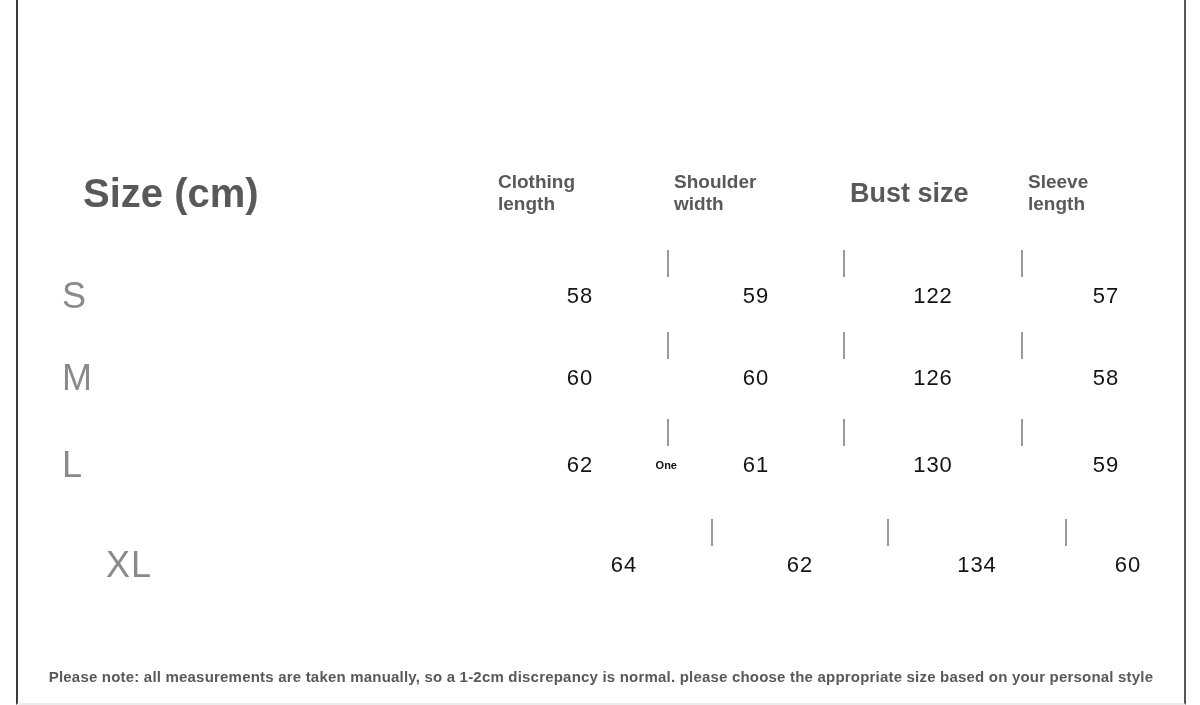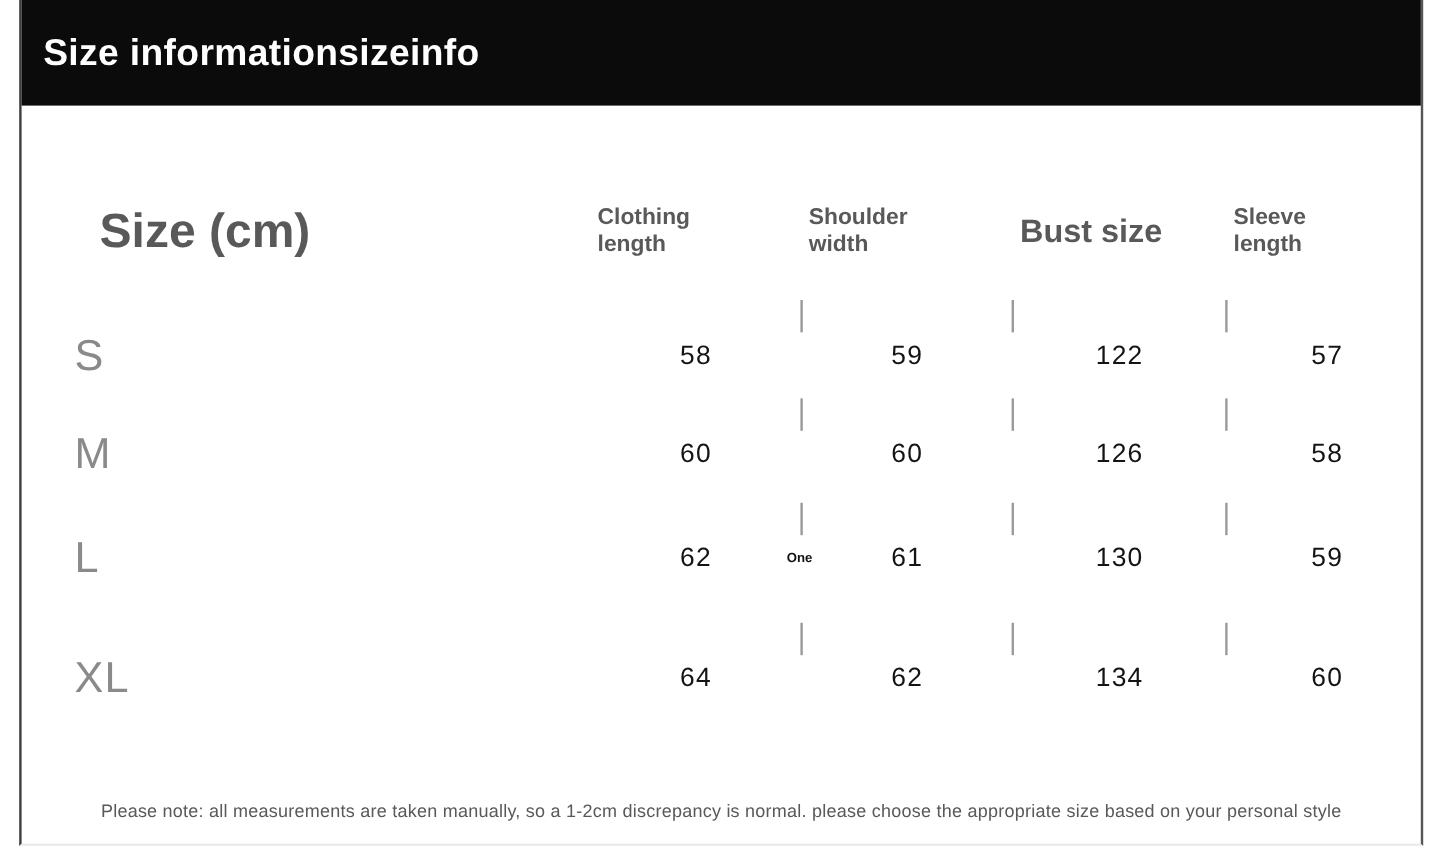--- a/index.html
+++ b/index.html
@@ -13,45 +13,42 @@
                 background:#0b0b0b; display:flex; align-items:center; padding-left:18px; }
   .header-title { color:#ffffff; font-size:31px; font-weight:bold; letter-spacing:0.3px; }
 
   .grid-row { position:absolute; left:0; right:0; display:grid;
               grid-template-columns:480px 164px 12px 164px 12px 166px 12px 1fr;
               align-items:center; }
   .thead   { top:88px;  height:210px; }
   .row-s   { top:250px; height:92px; }
   .row-m   { top:332px; height:92px; }
   .row-l   { top:419px; height:92px; }
-  .row-xl  { top:519px; height:92px; }
+  .row-xl  { top:519px; height:92px;margin-left:44px; }
 
   .table-title { padding-left:65px; font-size:40px; font-weight:bold; color:#595959; }
   .col-header  { text-align:left; font-size:19px; font-weight:bold; color:#595959; line-height:1.15; }
   .col-header.big { font-size:27px; line-height:1; }
 
   .size-label { padding-left:44px; font-size:36px; font-weight:300; color:#8a8a8a; letter-spacing:1px; }
   .cell-value { text-align:center; font-size:22px; font-weight:300; color:#141414; letter-spacing:1px; }
 
   .sep-cell { display:flex; justify-content:center; align-items:flex-start; position:relative; height:100%; }
   .sep-bar  { width:2px; height:27px; background:#9a9a9a; }
   .one-label { position:absolute; top:50%; left:50%; transform:translate(-58%,-50%);
                font-size:11px; font-weight:bold; color:#111111; white-space:nowrap; z-index:2; }
 
   .footer-note { position:absolute; left:0; right:0; top:668px; text-align:center;
-                 font-size:15px; font-weight:normal; color:#595959; letter-spacing:0.2px; }
+                 font-size:15px; font-weight:bold; color:#595959; letter-spacing:0.2px; }
 </style>
 </head>
 <body>
 
 <div class="page">
 
-  <div class="header-bar">
-    <span class="header-title">Size informationsizeinfo</span>
-  </div>
 
   <div class="grid-row thead">
     <div class="table-title">Size (cm)</div>
     <div class="col-header">
       <div>Clothing</div>
       <div>length</div>
     </div>
     <div class="sep-cell"></div>
     <div class="col-header">
       <div>Shoulder</div>

